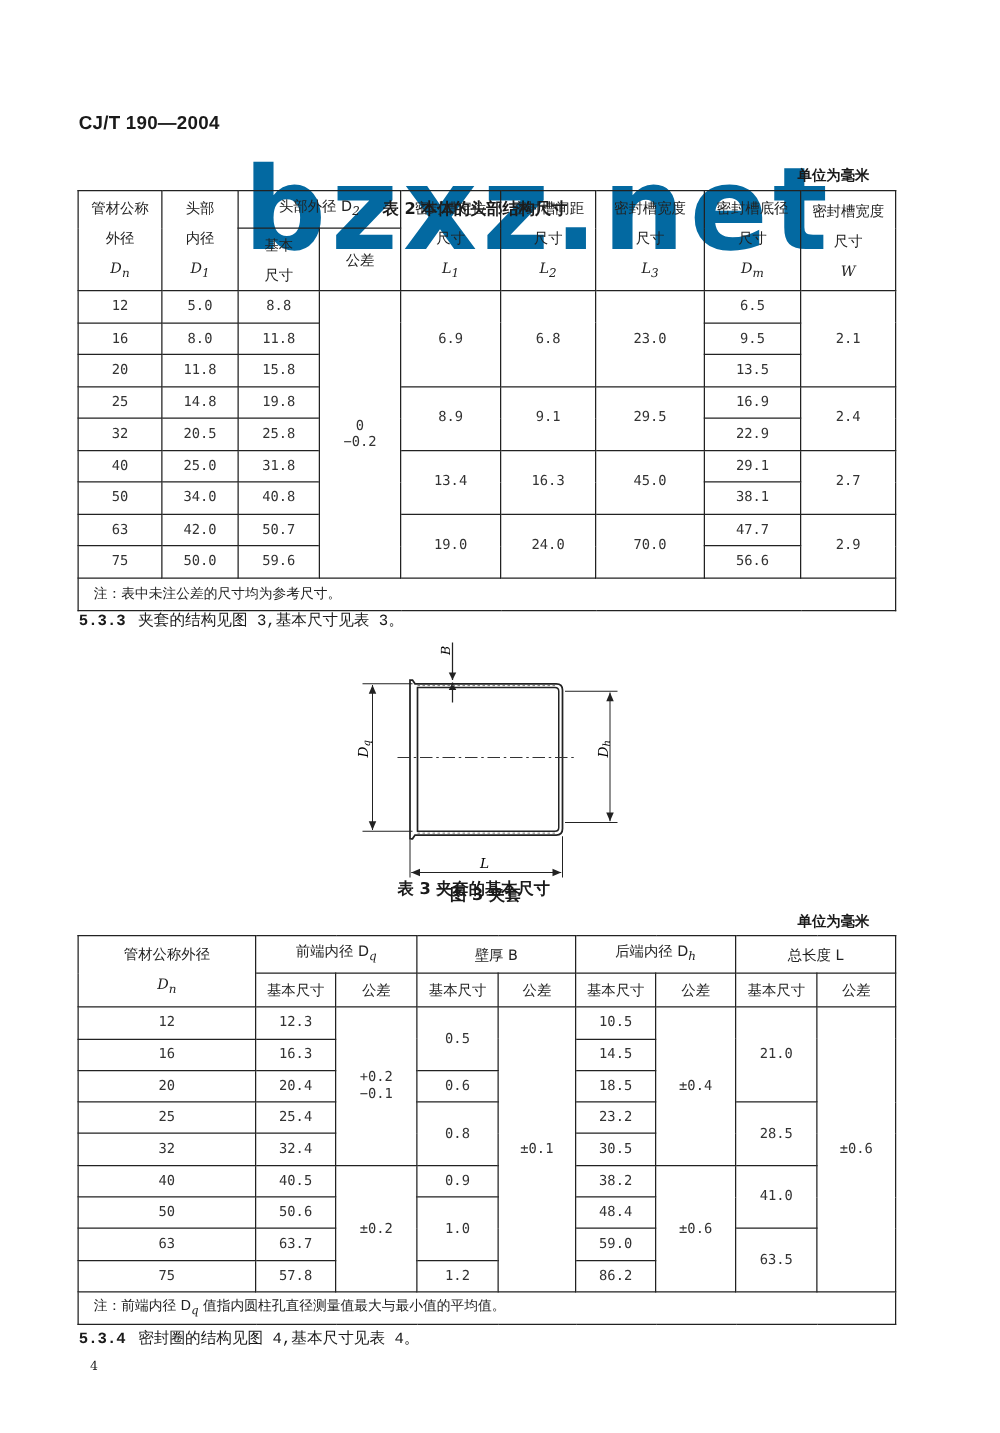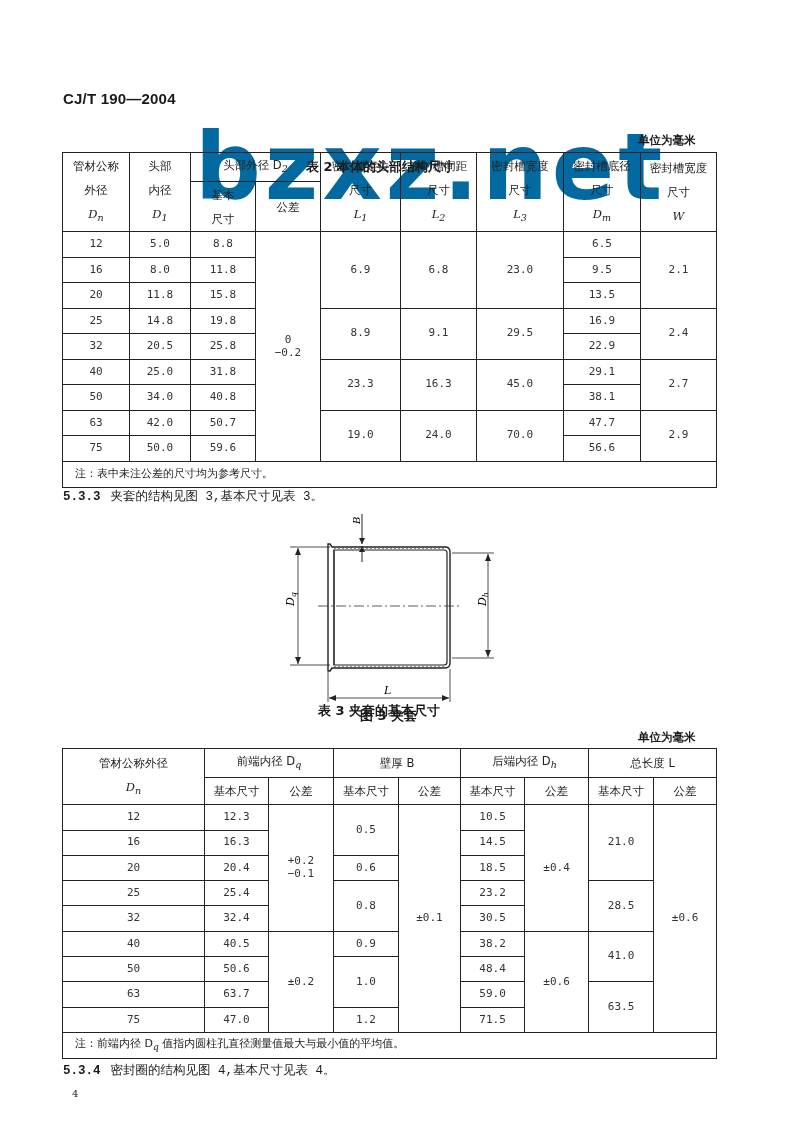--- a/index.html
+++ b/index.html
@@ -141,21 +141,21 @@
   <tr style="height:25.5px">
     <td class="num">32</td>
     <td class="num">20.5</td>
     <td class="num">25.8</td>
     <td class="num">22.9</td>
   </tr>
   <tr style="height:25.5px">
     <td class="num">40</td>
     <td class="num">25.0</td>
     <td class="num">31.8</td>
-    <td class="num" rowspan="2">23.3</td>
+    <td class="num" rowspan="2">13.4</td>
     <td class="num" rowspan="2">16.3</td>
     <td class="num" rowspan="2">45.0</td>
     <td class="num">29.1</td>
     <td class="num" rowspan="2">2.7</td>
   </tr>
   <tr style="height:25.5px">
     <td class="num">50</td>
     <td class="num">34.0</td>
     <td class="num">40.8</td>
     <td class="num">38.1</td>
@@ -315,23 +315,23 @@
     <td class="num">48.4</td>
   </tr>
   <tr style="height:25.3px">
     <td class="num">63</td>
     <td class="num">63.7</td>
     <td class="num">59.0</td>
     <td class="num" rowspan="2">63.5</td>
   </tr>
   <tr style="height:25.3px">
     <td class="num">75</td>
-    <td class="num">47.0</td>
+    <td class="num">57.8</td>
     <td class="num">1.2</td>
-    <td class="num">71.5</td>
+    <td class="num">86.2</td>
   </tr>
   <tr style="height:26px">
     <td class="note" colspan="9">
       <span>注：前端内径 D</span><sub class="it">q</sub><span> 值指内圆柱孔直径测量值最大与最小值的平均值。</span>
     </td>
   </tr>
 </tbody>
   </table>
 
 <div class="abs para" style="left:63px; top:1062px;">

